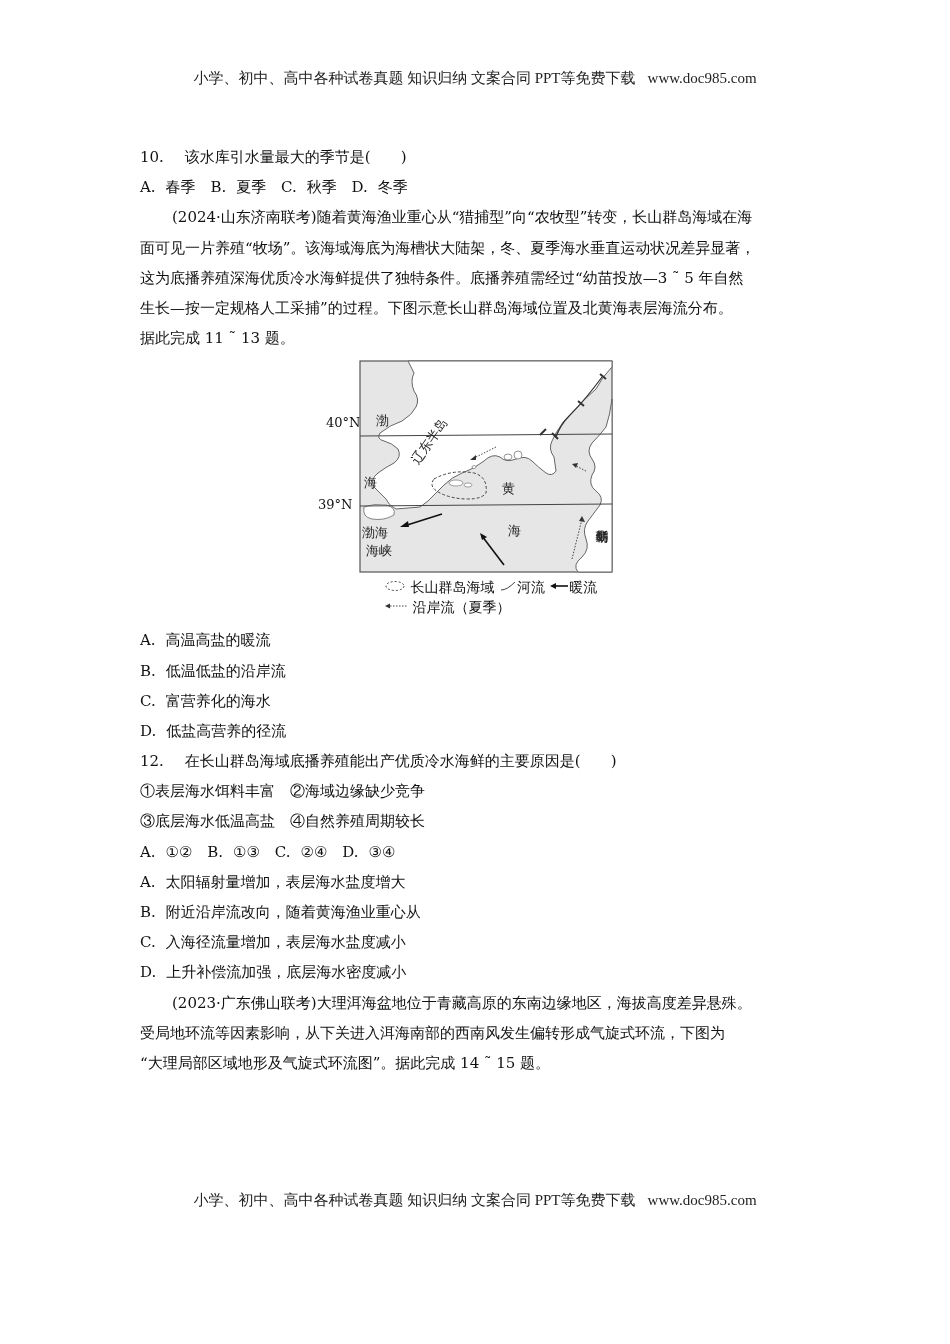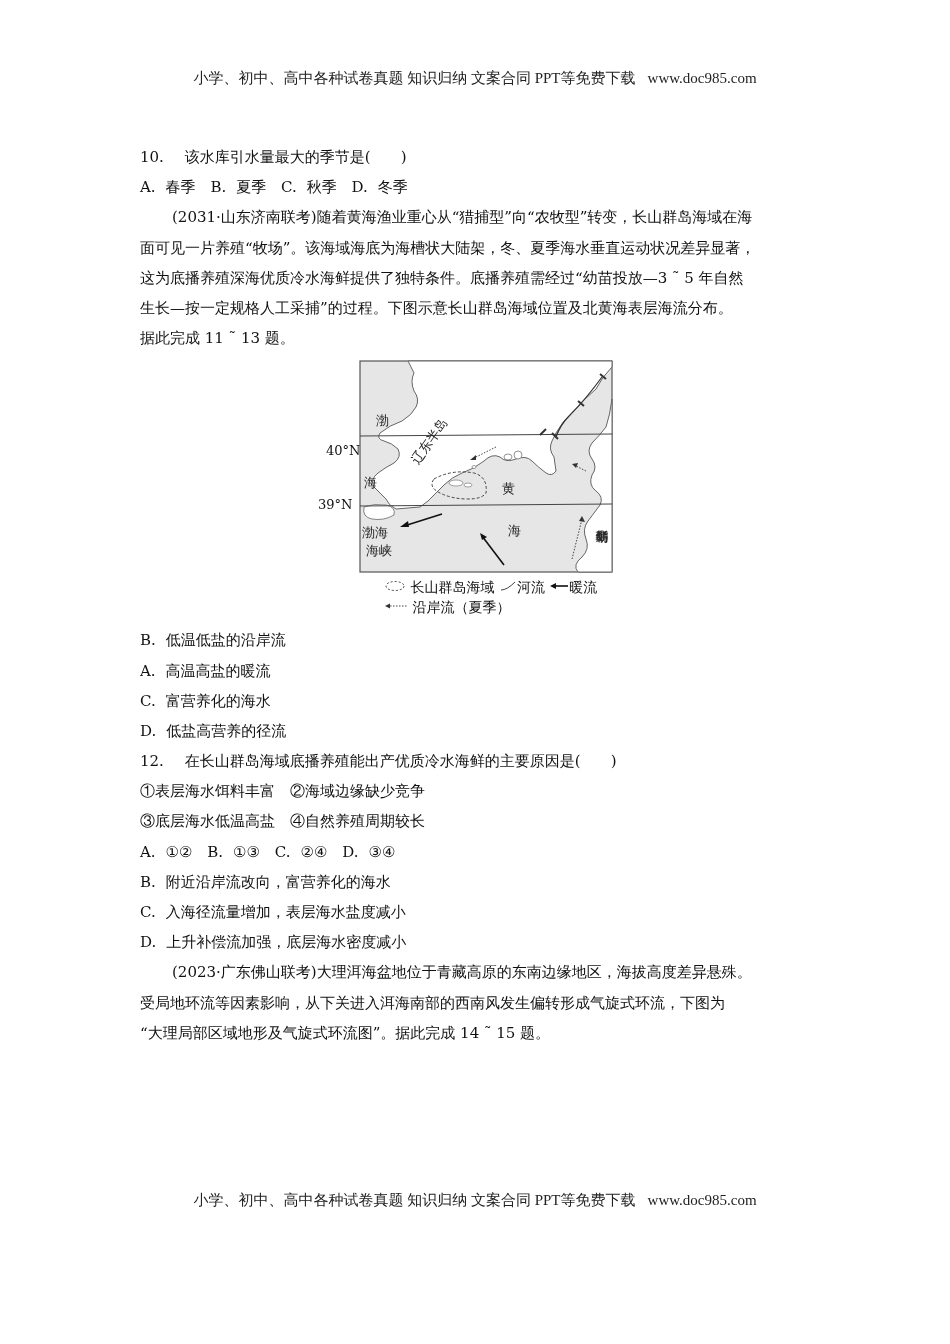--- a/index.html
+++ b/index.html
@@ -36,29 +36,29 @@
     <span class="qnum">10.</span><span>该水库引水量最大的季节是(</span><span class="blank"></span><span>)</span>
   </div>
   <div class="line">
     <span><span class="opt-label">A.</span><span class="inline-opt">春季</span></span>
     <span><span class="opt-label">B.</span><span class="inline-opt">夏季</span></span>
     <span><span class="opt-label">C.</span><span class="inline-opt">秋季</span></span>
     <span><span class="opt-label">D.</span><span class="inline-opt">冬季</span></span>
   </div>
 
   <div>
-    <div class="line indent">(2031·山东济南联考)随着黄海渔业重心从“猎捕型”向“农牧型”转变，长山群岛海域在海</div>
+    <div class="line indent">(2024·山东济南联考)随着黄海渔业重心从“猎捕型”向“农牧型”转变，长山群岛海域在海</div>
     <div class="line">面可见一片养殖“牧场”。该海域海底为海槽状大陆架，冬、夏季海水垂直运动状况差异显著，</div>
     <div class="line">这为底播养殖深海优质冷水海鲜提供了独特条件。底播养殖需经过“幼苗投放—3 ˜ 5 年自然</div>
     <div class="line">生长—按一定规格人工采捕”的过程。下图示意长山群岛海域位置及北黄海表层海流分布。</div>
     <div class="line">据此完成 11 ˜ 13 题。</div>
   </div>
 
   <div class="figure">
-    <span class="lat-label" style="left:186px; top:84px;">40°N</span>
+    <span class="lat-label" style="left:186px; top:56px;">40°N</span>
     <span class="lat-label" style="left:178px; top:138px;text-align:center;">39°N</span>
     <svg class="map" width="260" height="218" viewBox="0 0 260 218">
 
       <rect x="4" y="2" width="252" height="211" fill="#e6e6e6" stroke="#555" stroke-width="1.2"></rect>
 
       <path d="M52,2 L256,2 L256,8 Q246,18 240,30 Q228,40 218,52 Q206,62 200,74 L196,82 Q192,90 198,98 L200,112 Q196,118 190,114 Q182,108 176,102 Q170,96 160,100 Q150,104 144,98 Q136,94 128,102 Q118,110 106,114 Q96,118 88,126 Q80,134 72,142 L64,148 L40,150 Q32,146 30,140 Q24,134 18,128 Q14,120 22,114 Q30,108 38,104 Q46,98 42,90 Q36,84 28,82 Q20,80 24,74 Q34,66 46,62 Q56,56 60,48 Q64,40 58,32 Q54,22 58,14 Z" fill="#ffffff" stroke="#666" stroke-width="1"></path>
 
       <path d="M256,40 L256,213 L222,213 Q216,206 226,198 Q234,190 230,180 Q226,170 232,162 Q238,154 244,146 Q248,138 240,132 Q232,126 236,116 Q242,108 236,100 Q230,92 236,84 Q244,76 250,68 Q254,56 256,40 Z" fill="#ffffff" stroke="#666" stroke-width="1"></path>
 
       <path d="M8,148 Q18,144 30,146 Q40,148 38,156 Q28,162 16,160 Q6,158 8,148 Z" fill="#ffffff" stroke="#666" stroke-width="0.8"></path>
@@ -122,38 +122,39 @@
       <div class="row2">
         <span><svg width="24" height="12">
               <line x1="6" y1="6" x2="23" y2="6" stroke="#444" stroke-dasharray="1.5,1.5"></line>
               <polygon points="1,6 6,3.5 6,8.5" fill="#333"></polygon>
             </svg></span>
         <span>沿岸流（夏季）</span>
       </div>
     </div>
   </div>
 
+  <div class="line"><span class="opt-label">A.</span><span>高温高盐的暖流</span></div>
   <div class="line"><span class="opt-label">B.</span><span>低温低盐的沿岸流</span></div>
-  <div class="line"><span class="opt-label">A.</span><span>高温高盐的暖流</span></div>
   <div class="line"><span class="opt-label">C.</span><span>富营养化的海水</span></div>
   <div class="line"><span class="opt-label">D.</span><span>低盐高营养的径流</span></div>
 
   <div class="line">
     <span class="qnum">12.</span><span>在长山群岛海域底播养殖能出产优质冷水海鲜的主要原因是(</span><span class="blank"></span><span>)</span>
   </div>
   <div class="line">①表层海水饵料丰富　②海域边缘缺少竞争</div>
   <div class="line">③底层海水低温高盐　④自然养殖周期较长</div>
   <div class="line">
     <span><span class="opt-label">A.</span><span class="inline-opt">①②</span></span>
     <span><span class="opt-label">B.</span><span class="inline-opt">①③</span></span>
     <span><span class="opt-label">C.</span><span class="inline-opt">②④</span></span>
     <span><span class="opt-label">D.</span><span class="inline-opt">③④</span></span>
   </div>
 
-  <div class="line"><span class="opt-label">B.</span><span>附近沿岸流改向，富营养化的海水</span></div>
+  <div class="line"><span class="opt-label">A.</span><span>太阳辐射量增加，表层海水盐度增大</span></div>
+  <div class="line"><span class="opt-label">B.</span><span>附近沿岸流改向，随着黄海渔业重心从</span></div>
   <div class="line"><span class="opt-label">C.</span><span>入海径流量增加，表层海水盐度减小</span></div>
   <div class="line"><span class="opt-label">D.</span><span>上升补偿流加强，底层海水密度减小</span></div>
 
   <div>
     <div class="line indent">(2023·广东佛山联考)大理洱海盆地位于青藏高原的东南边缘地区，海拔高度差异悬殊。</div>
     <div class="line">受局地环流等因素影响，从下关进入洱海南部的西南风发生偏转形成气旋式环流，下图为</div>
     <div class="line">“大理局部区域地形及气旋式环流图”。据此完成 14 ˜ 15 题。</div>
   </div>
 </div>
 

